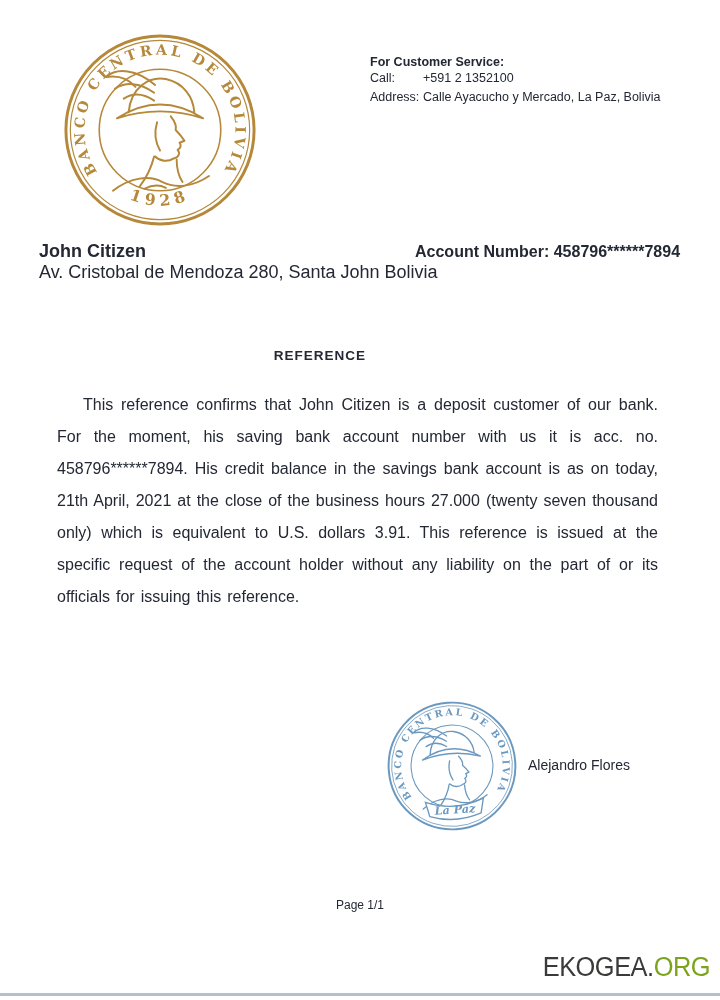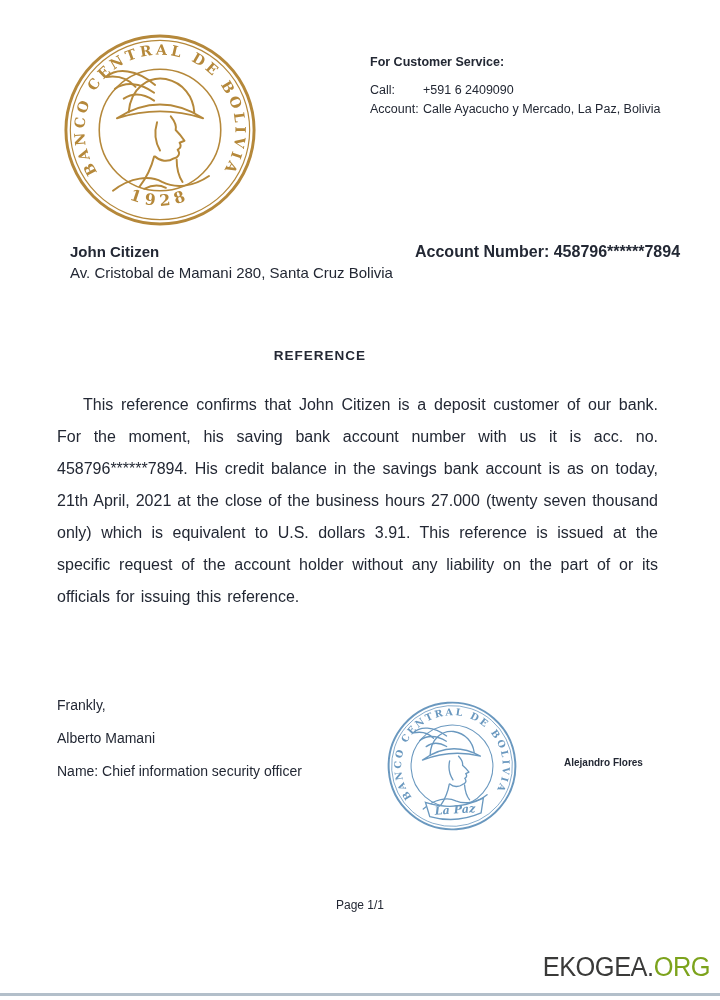--- a/index.html
+++ b/index.html
@@ -22,39 +22,39 @@
   svg .ring-text{font-family:"DejaVu Serif",serif;font-weight:bold;font-size:14.5px;letter-spacing:3.4px;}
   svg .year-text{font-family:"DejaVu Serif",serif;font-weight:bold;font-size:16px;letter-spacing:5px;}
   .gold-seal .ring-heavy,.gold-seal .ring-light,.gold-seal .ring-mid,.gold-seal .portrait path{stroke:var(--gold,#b5883a);}
   .gold-seal .ring-text,.gold-seal .year-text{fill:var(--gold,#b5883a);}
   .blue-seal .ring-heavy,.blue-seal .ring-light,.blue-seal .ring-mid,.blue-seal .portrait path{stroke:var(--seal-blue,#5e90ba);}
   .blue-seal .ring-text{fill:var(--seal-blue,#5e90ba);}
   .blue-seal .banner{fill:#ffffff;stroke:var(--seal-blue,#5e90ba);stroke-width:2;}
   .blue-seal .city-text{fill:var(--seal-blue,#5e90ba);font-family:"DejaVu Serif",serif;font-style:italic;font-weight:bold;font-size:17px;}
 
   .customer-service{position:absolute;left:370px;top:55px;font-size:12.5px;}
-  .cs-heading{font-weight:bold;margin-bottom:12px;}
+  .cs-heading{font-weight:bold;}
   .cs-row{display:flex;line-height:18.5px;}
   .cs-label{width:53px;flex:0 0 53px;}
   .cs-value{white-space:nowrap;}
 
   
-  .recipient{position:absolute;left:70px;top:241px;font-size:15px;line-height:21px;}
+  .recipient{position:absolute;left:39px;top:241px;font-size:18px;line-height:21px;}
   .recipient-name{font-weight:bold;}
   .account-block{position:absolute;left:415px;top:241px;font-size:16px;line-height:21px;font-weight:bold;}
 
   
   .letter-title{position:absolute;left:0;top:348px;width:640px;text-align:center;
     font-size:13.5px;font-weight:bold;letter-spacing:1px;}
   .letter-body{position:absolute;left:57px;top:389px;width:601px;
     font-size:16px;line-height:32px;text-align:justify;text-indent:26px;word-spacing:1.5px;}
 
   
   .signature{position:absolute;left:57px;top:689px;font-size:14px;line-height:33px;}
-  .countersigner{position:absolute;left:528px;top:757px;font-size:10px;font-weight:700;margin-left:36px;}
+  .countersigner{position:absolute;left:528px;top:757px;font-size:14px;font-weight:400;}
 
   
   .page-footer{position:absolute;left:0;top:898px;width:720px;text-align:center;font-size:12px;}
   .watermark{position:absolute;right:10px;top:952px;font-size:27px;letter-spacing:-0.5px;
     transform:scaleX(.94);transform-origin:right;white-space:nowrap;}
   .watermark .wm-primary{color:#3a3a39;}
   .watermark .wm-secondary{color:var(--watermark-green,#7ca31c);}
   .bottom-rule{position:absolute;left:0;top:993px;width:720px;height:3px;background:var(--rule,#b3bfca);}
 </style>
 </head>
@@ -84,49 +84,44 @@
       <path d="M 117,130 C 117,139 119,147 123,153"></path>
       <path d="M 52,162 C 70,148 90,146 102,153 C 116,160 134,158 150,147"></path>
       <path d="M 84,160 C 92,156 100,156 106,159"></path>
     </g>
   </svg>
 
   <div class="customer-service">
     <div class="cs-heading">For Customer Service:</div>
     <div class="cs-row">
       <span class="cs-label">Call:</span>
-      <span class="cs-value">+591 6 2409090</span>
+      <span class="cs-value">+591 2 1352100</span>
     </div>
     <div class="cs-row">
-      <span class="cs-label">Account:</span>
+      <span class="cs-label">Address:</span>
       <span class="cs-value">Calle Ayacucho y Mercado, La Paz, Bolivia</span>
     </div>
   </div>
 
   <div class="recipient">
     <div class="recipient-name">John Citizen</div>
-    <div class="recipient-address">Av. Cristobal de Mamani 280, Santa Cruz Bolivia</div>
+    <div class="recipient-address">Av. Cristobal de Mendoza 280, Santa John Bolivia</div>
   </div>
 
   <div class="account-block">
     <div>
       <span>Account Number:</span>
       <span>458796******7894</span>
     </div>
   </div>
 
   <div class="letter-title">REFERENCE</div>
 
   <div class="letter-body">This reference confirms that John Citizen is a deposit customer of our bank. For the moment, his saving bank account number with us it is acc. no. 458796******7894. His credit balance in the savings bank account is as on today, 21th April, 2021 at the close of the business hours 27.000 (twenty seven thousand only) which is equivalent to U.S. dollars 3.91. This reference is issued at the specific request of the account holder without any liability on the part of or its officials for issuing this reference.</div>
 
-  <div class="signature">
-    <div>Frankly,</div>
-    <div>Alberto Mamani</div>
-    <div>Name: Chief information security officer</div>
-  </div>
 
   <svg class="blue-seal" viewBox="0 0 200 200">
     <defs>
       <path id="arcTopB" d="M 36.9 144.2 A 77 77 0 1 1 163.1 144.2" fill="none"></path>
     </defs>
     <circle class="ring-heavy" cx="100" cy="100" r="96"></circle>
     <circle class="ring-light" cx="100" cy="100" r="91.5"></circle>
     <circle class="ring-mid" cx="100" cy="100" r="62"></circle>
     <text class="ring-text"><textPath href="#arcTopB" startOffset="50%" text-anchor="middle">★ BANCO CENTRAL DE BOLIVIA ★</textPath></text>
     <g class="portrait">

